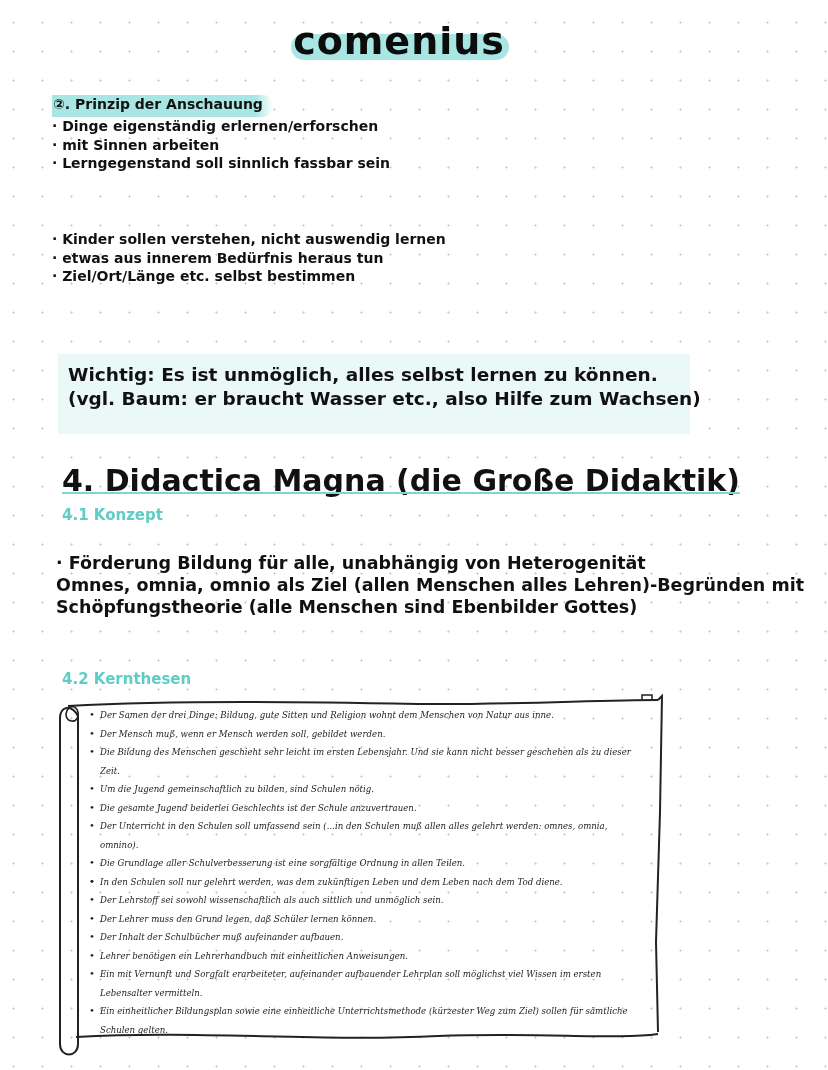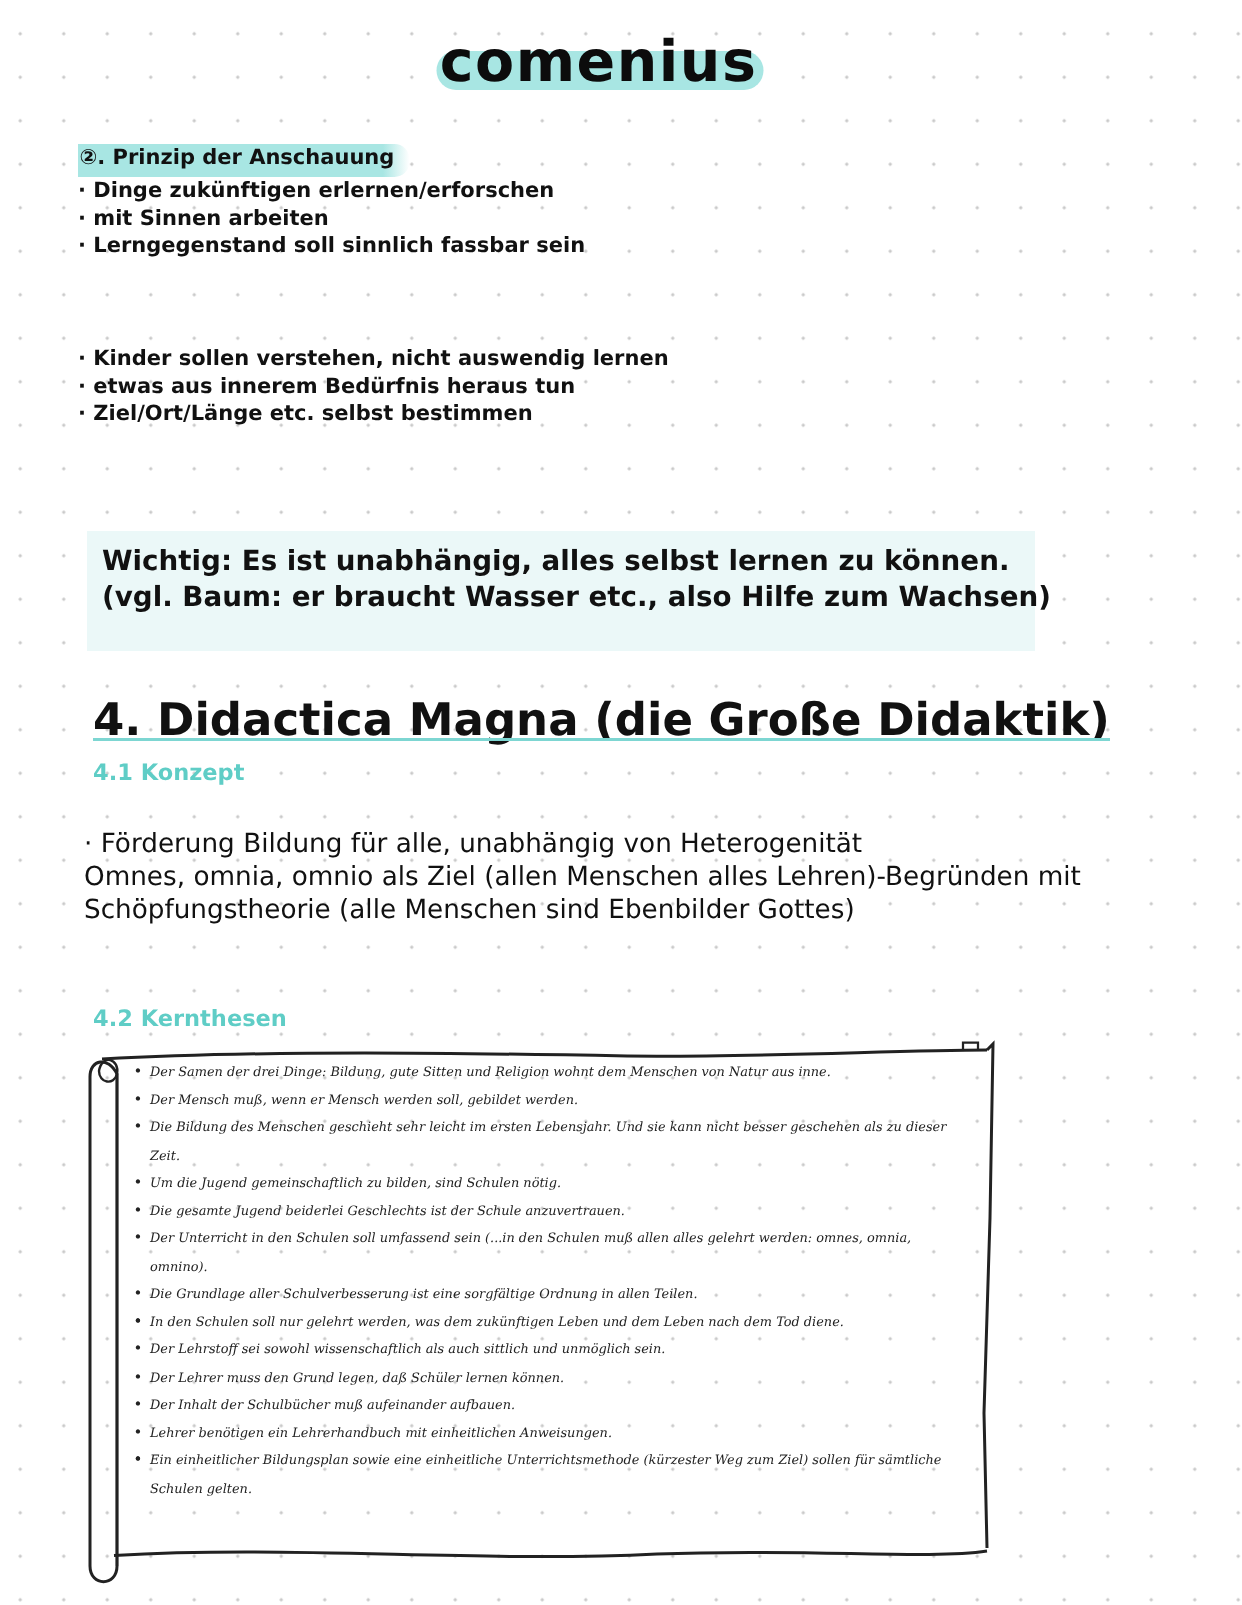--- a/index.html
+++ b/index.html
@@ -46,21 +46,21 @@
     white-space:nowrap; line-height:30px;
   }
   .h4 .ul {
     position:absolute; left:0; right:0; top:26px; height:2px; background:#7dd6d2;
   }
   .sub {
     position:absolute; left:62px; font-size:15px; color:#5fcdc6; font-weight:bold;
     white-space:nowrap;
   }
   .konzept { position:absolute; left:56px; top:552px; }
-  .konzept .line { font-weight:normal; font-size:17.5px; line-height:22px; white-space:nowrap; }
+  .konzept .line { font-weight:bold; font-size:17.5px; line-height:22px; white-space:nowrap; }
   .scroll { position:absolute; left:58px; top:692px; width:610px; height:370px; }
   .scroll svg.frame { position:absolute; left:0; top:0; }
   .scroll ul {
     position:absolute; left:28px; top:14px; width:560px; margin:0; padding:0;
     list-style:none;
     font-family:"DejaVu Serif", serif; font-style:italic; font-size:8.6px; color:#222;
   }
   .scroll li { position:relative; padding-left:14px; line-height:18.5px; }
   .scroll li .b {
     position:absolute; left:3px; top:0; font-style:normal; font-size:10px;
@@ -69,33 +69,33 @@
 </head>
 <body>
 
 <div class="title">
   <div class="hl"></div>
   <span class="txt">comenius</span>
 </div>
 
 <div class="principle" style="top:94px;">
   <div class="head">②. Prinzip der Anschauung</div>
-  <div class="line">· Dinge zukünftigen erlernen/erforschen</div>
+  <div class="line">· Dinge eigenständig erlernen/erforschen</div>
   <div class="line">· mit Sinnen arbeiten</div>
   <div class="line">· Lerngegenstand soll sinnlich fassbar sein</div>
 </div>
 
 <div class="principle" style="top:230px;">
   <div class="line">· Kinder sollen verstehen, nicht auswendig lernen</div>
   <div class="line">· etwas aus innerem Bedürfnis heraus tun</div>
   <div class="line">· Ziel/Ort/Länge etc. selbst bestimmen</div>
 </div>
 
 <div class="note-box">
-  <div class="l" style="top:10px;">Wichtig: Es ist unabhängig, alles selbst lernen zu können.</div>
+  <div class="l" style="top:10px;">Wichtig: Es ist unmöglich, alles selbst lernen zu können.</div>
   <div class="l" style="top:34px;">(vgl. Baum: er braucht Wasser etc., also Hilfe zum Wachsen)</div>
 </div>
 
 <div class="h4">
   <span>4. Didactica Magna (die Große Didaktik)</span>
   <div class="ul"></div>
 </div>
 
 <div class="sub" style="top:506px;">4.1 Konzept</div>
 
@@ -124,16 +124,16 @@
     <li><span class="b">•</span><span>Um die Jugend gemeinschaftlich zu bilden, sind Schulen nötig.</span></li>
     <li><span class="b">•</span><span>Die gesamte Jugend beiderlei Geschlechts ist der Schule anzuvertrauen.</span></li>
     <li><span class="b">•</span><span>Der Unterricht in den Schulen soll umfassend sein (...in den Schulen muß allen alles gelehrt werden: omnes, omnia, omnino).</span></li>
     <li><span class="b">•</span><span>Die Grundlage aller Schulverbesserung ist eine sorgfältige Ordnung in allen Teilen.</span></li>
     <li><span class="b">•</span></li>
     <li><span class="b">•</span><span>In den Schulen soll nur gelehrt werden, was dem zukünftigen Leben und dem Leben nach dem Tod diene.</span></li>
     <li><span class="b">•</span><span>Der Lehrstoff sei sowohl wissenschaftlich als auch sittlich und unmöglich sein.</span></li>
     <li><span class="b">•</span><span>Der Lehrer muss den Grund legen, daß Schüler lernen können.</span></li>
     <li><span class="b">•</span><span>Der Inhalt der Schulbücher muß aufeinander aufbauen.</span></li>
     <li><span class="b">•</span><span>Lehrer benötigen ein Lehrerhandbuch mit einheitlichen Anweisungen.</span></li>
-    <li><span class="b">•</span></li>
+    <li><span class="b">•</span><span>Ein mit Vernunft und Sorgfalt erarbeiteter, aufeinander aufbauender Lehrplan soll möglichst viel Wissen im ersten Lebensalter vermitteln.</span></li>
     <li><span class="b">•</span><span>Ein einheitlicher Bildungsplan sowie eine einheitliche Unterrichtsmethode (kürzester Weg zum Ziel) sollen für sämtliche Schulen gelten.</span></li>
   </ul>
 </div>
 
 </body></html>

